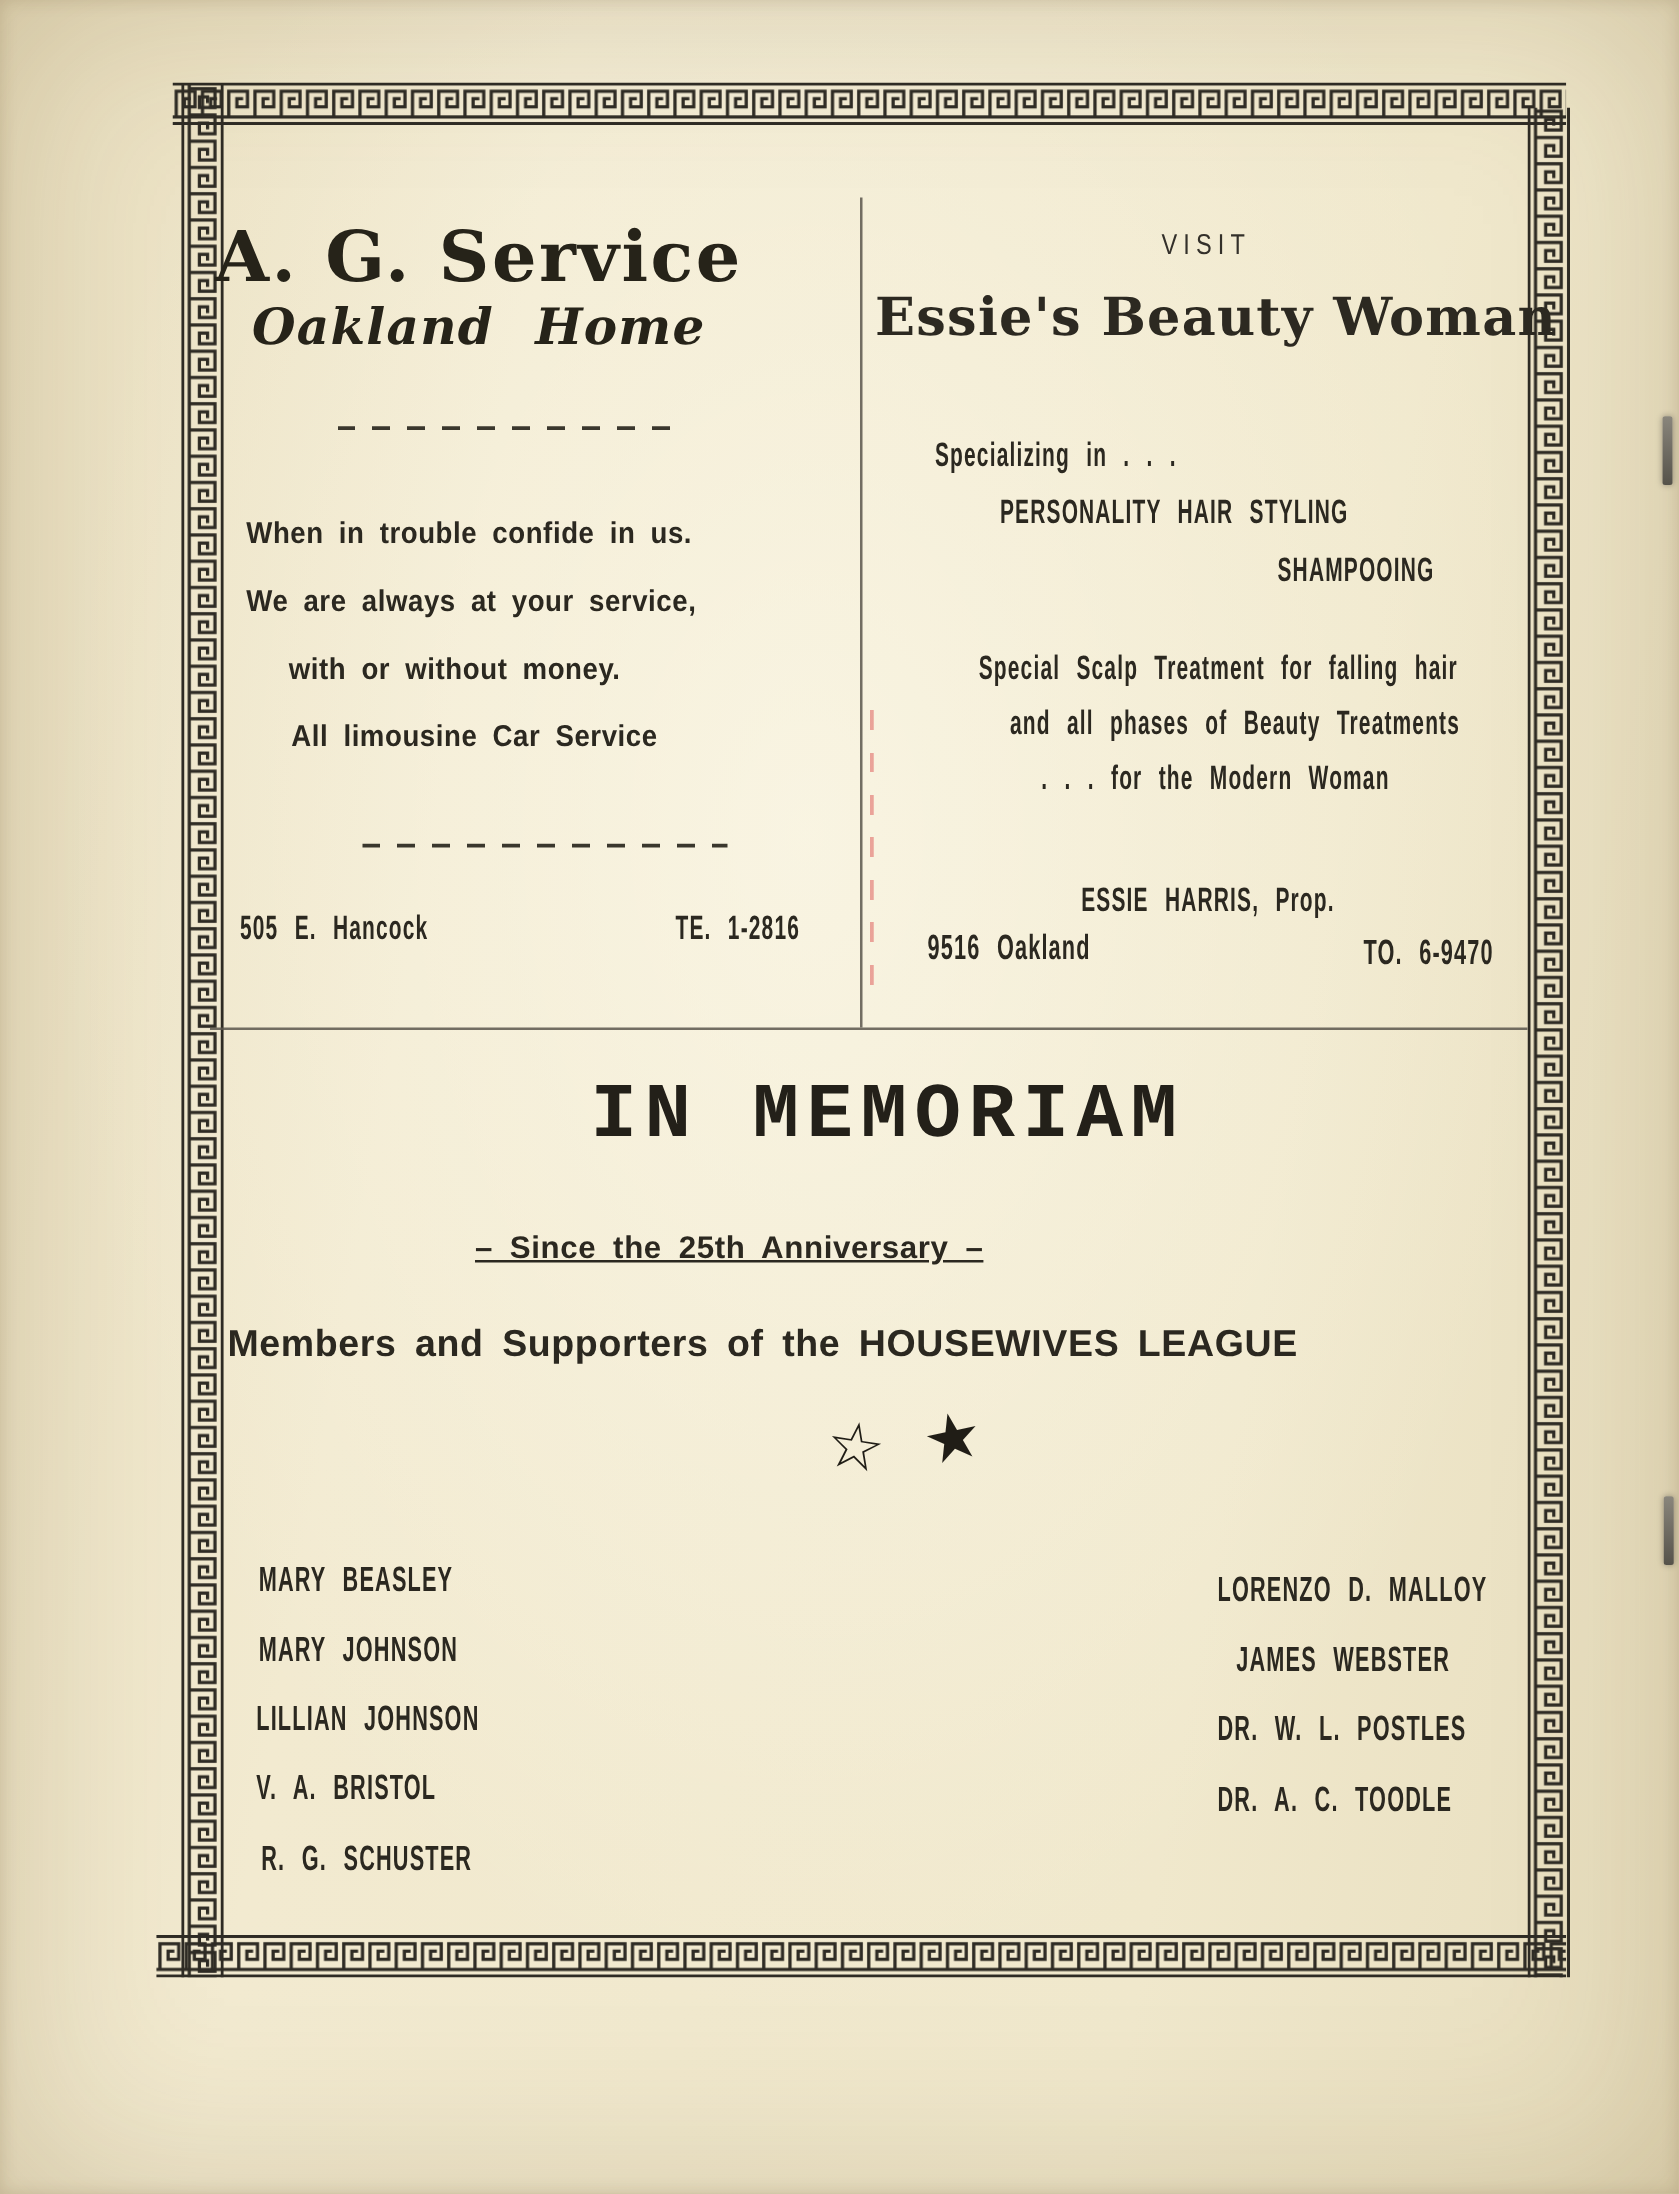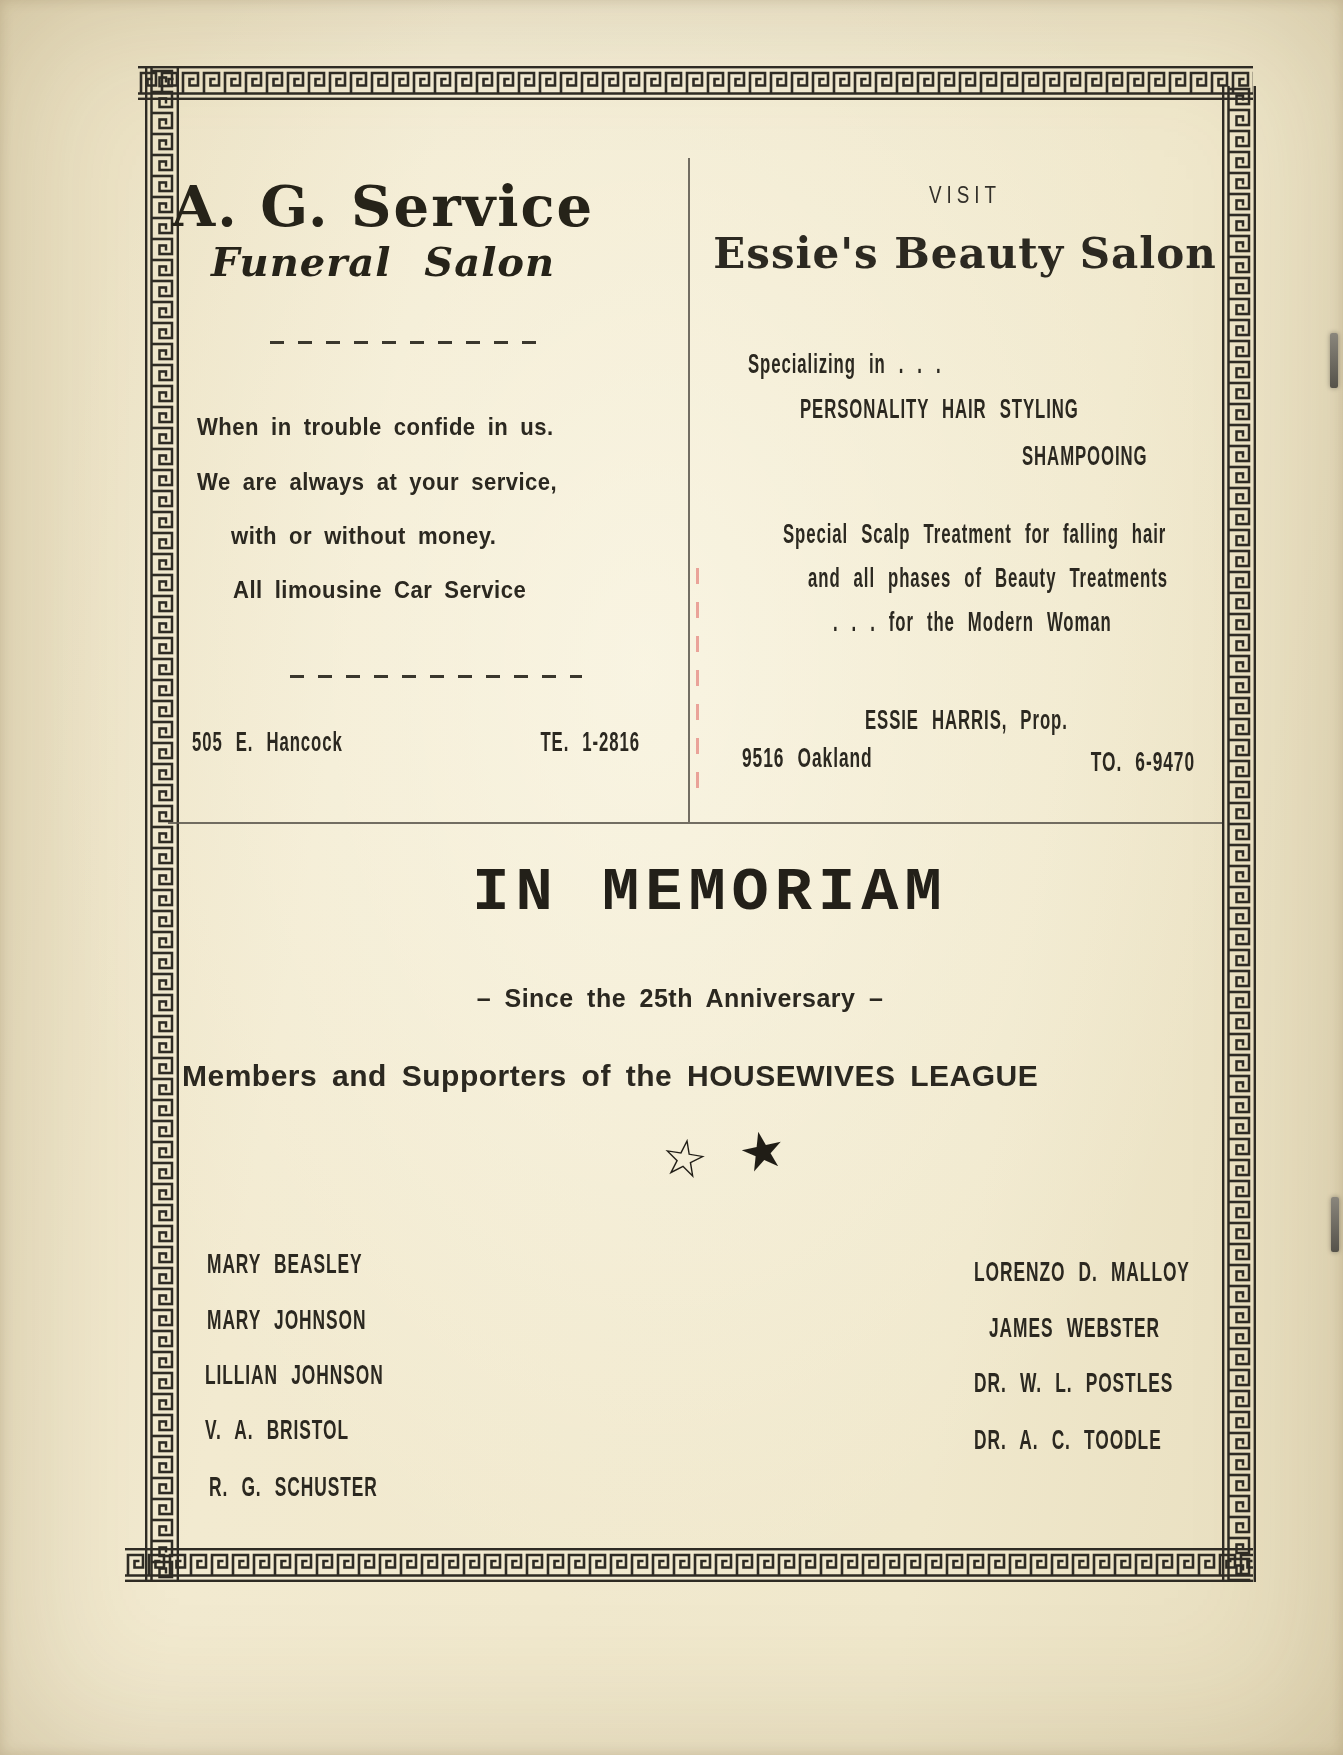--- a/index.html
+++ b/index.html
@@ -108,55 +108,55 @@
 
   <div class="vline" style="left:688px; top:158px; height:664px;"></div>
   <div class="hline" style="left:168px; top:822px; width:1054px;"></div>
   <div class="redmark" style="left:696px; top:568px; height:232px;"></div>
 
   <div class="staple" style="left:1330px; top:333px; height:55px;"></div>
   <div class="staple" style="left:1331px; top:1197px; height:55px;"></div>
 
   <section class="abs" style="left:165px; top:170px; width:520px; height:655px;">
     <div class="abs serif funeral-title" style="left:0; top:8px; width:436px; text-align:center;">A. G. Service</div>
-    <div class="abs serif funeral-sub" style="left:0; top:72px; width:436px; text-align:center;">Funeral Salon</div>
+    <div class="abs serif funeral-sub" style="left:0; top:72px; width:436px; text-align:center;">Oakland Home</div>
 
     <div class="dash" style="left:105px; top:171px; width:278px;"></div>
 
     <div class="abs gsans tagline" style="left:32px; top:245px;">When in trouble confide in us.</div>
     <div class="abs gsans tagline" style="left:32px; top:300px;">We are always at your service,</div>
     <div class="abs gsans tagline" style="left:66px; top:354px;">with or without money.</div>
     <div class="abs gsans tagline" style="left:68px; top:408px;">All limousine Car Service</div>
 
     <div class="dash" style="left:125px; top:505px; width:292px;"></div>
 
     <div class="abs cond sm" style="left:27px; top:559px;">505 E. Hancock</div>
     <div class="abs cond sm r" style="left:275px; top:559px; width:200px;">TE. 1-2816</div>
   </section>
 
   <section class="abs" style="left:690px; top:170px; width:535px; height:655px;">
     <div class="abs visit" style="left:150px; top:14px; width:250px; text-align:center;">VISIT</div>
-    <div class="abs serif salon-title" style="left:10px; top:63px; width:530px; text-align:center;">Essie's Beauty Salon</div>
+    <div class="abs serif salon-title" style="left:10px; top:63px; width:530px; text-align:center;">Essie's Beauty Woman</div>
 
     <div class="abs cond sm" style="left:58px; top:181px;">Specializing in . . .</div>
     <div class="abs cond sm" style="left:110px; top:226px;">PERSONALITY HAIR STYLING</div>
     <div class="abs cond sm" style="left:332px; top:273px;">SHAMPOOING</div>
 
     <div class="abs cond sm" style="left:93px; top:351px;">Special Scalp Treatment for falling hair</div>
     <div class="abs cond sm" style="left:118px; top:395px;">and all phases of Beauty Treatments</div>
     <div class="abs cond sm" style="left:143px; top:439px;">. . . for the Modern Woman</div>
 
     <div class="abs cond sm" style="left:175px; top:537px;">ESSIE HARRIS, Prop.</div>
     <div class="abs cond" style="left:52px; top:574px;">9516 Oakland</div>
     <div class="abs cond r" style="left:305px; top:578px; width:200px;">TO. 6-9470</div>
   </section>
 
   <section class="abs" style="left:165px; top:845px; width:1060px; height:680px;">
     <div class="abs serif memoriam-title" style="left:195px; top:17px; width:700px; text-align:center;font-family:Liberation Mono, monospace;">IN MEMORIAM</div>
-    <div class="abs gsans subtl" style="left:215px; top:141px; width:600px; text-align:center;">– Since the 25th Anniversary –</div>
+    <div class="abs gsans subtl" style="left:215px; top:141px; width:600px; text-align:left;text-decoration:underline;">– Since the 25th Anniversary –</div>
     <div class="abs gsans intro" style="left:17px; top:216px;">Members and Supporters of the HOUSEWIVES LEAGUE</div>
 
     <div class="abs star" style="left:496px; top:287px; transform:rotate(9deg);">☆</div>
     <div class="abs star" style="left:574px; top:280px; transform:rotate(-12deg);">★</div>
 
     <div class="abs cond" style="left:42px; top:405px;">MARY BEASLEY</div>
     <div class="abs cond" style="left:42px; top:461px;">MARY JOHNSON</div>
     <div class="abs cond" style="left:40px; top:516px;">LILLIAN JOHNSON</div>
     <div class="abs cond" style="left:40px; top:571px;">V. A. BRISTOL</div>
     <div class="abs cond" style="left:44px; top:628px;">R. G. SCHUSTER</div>

